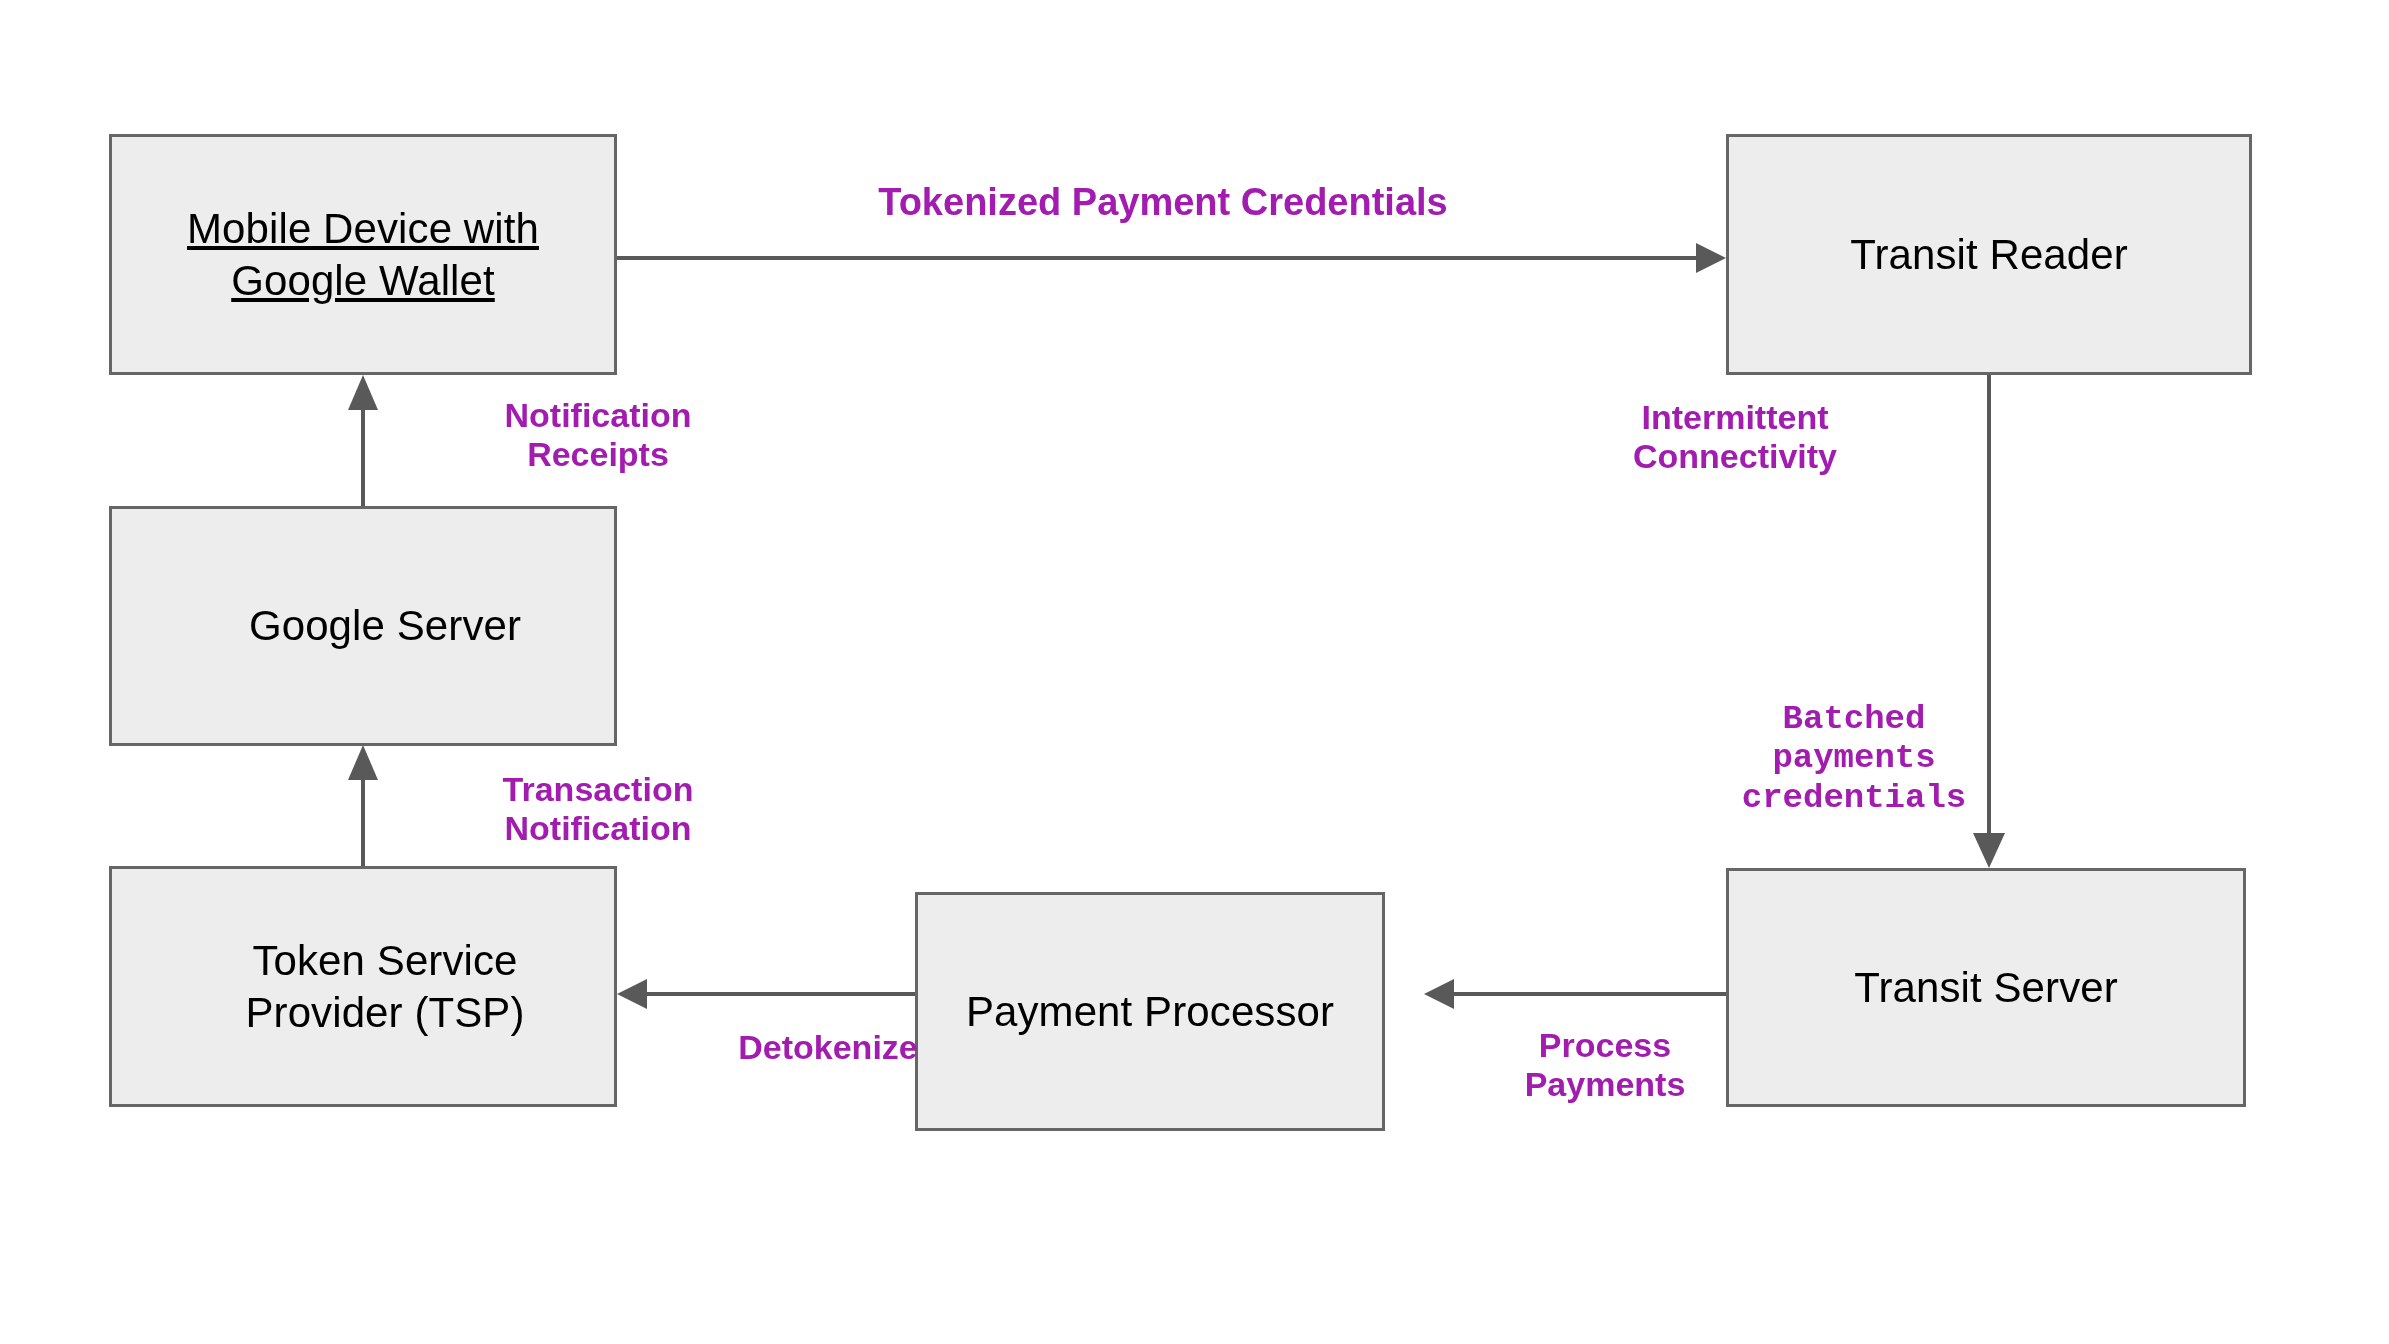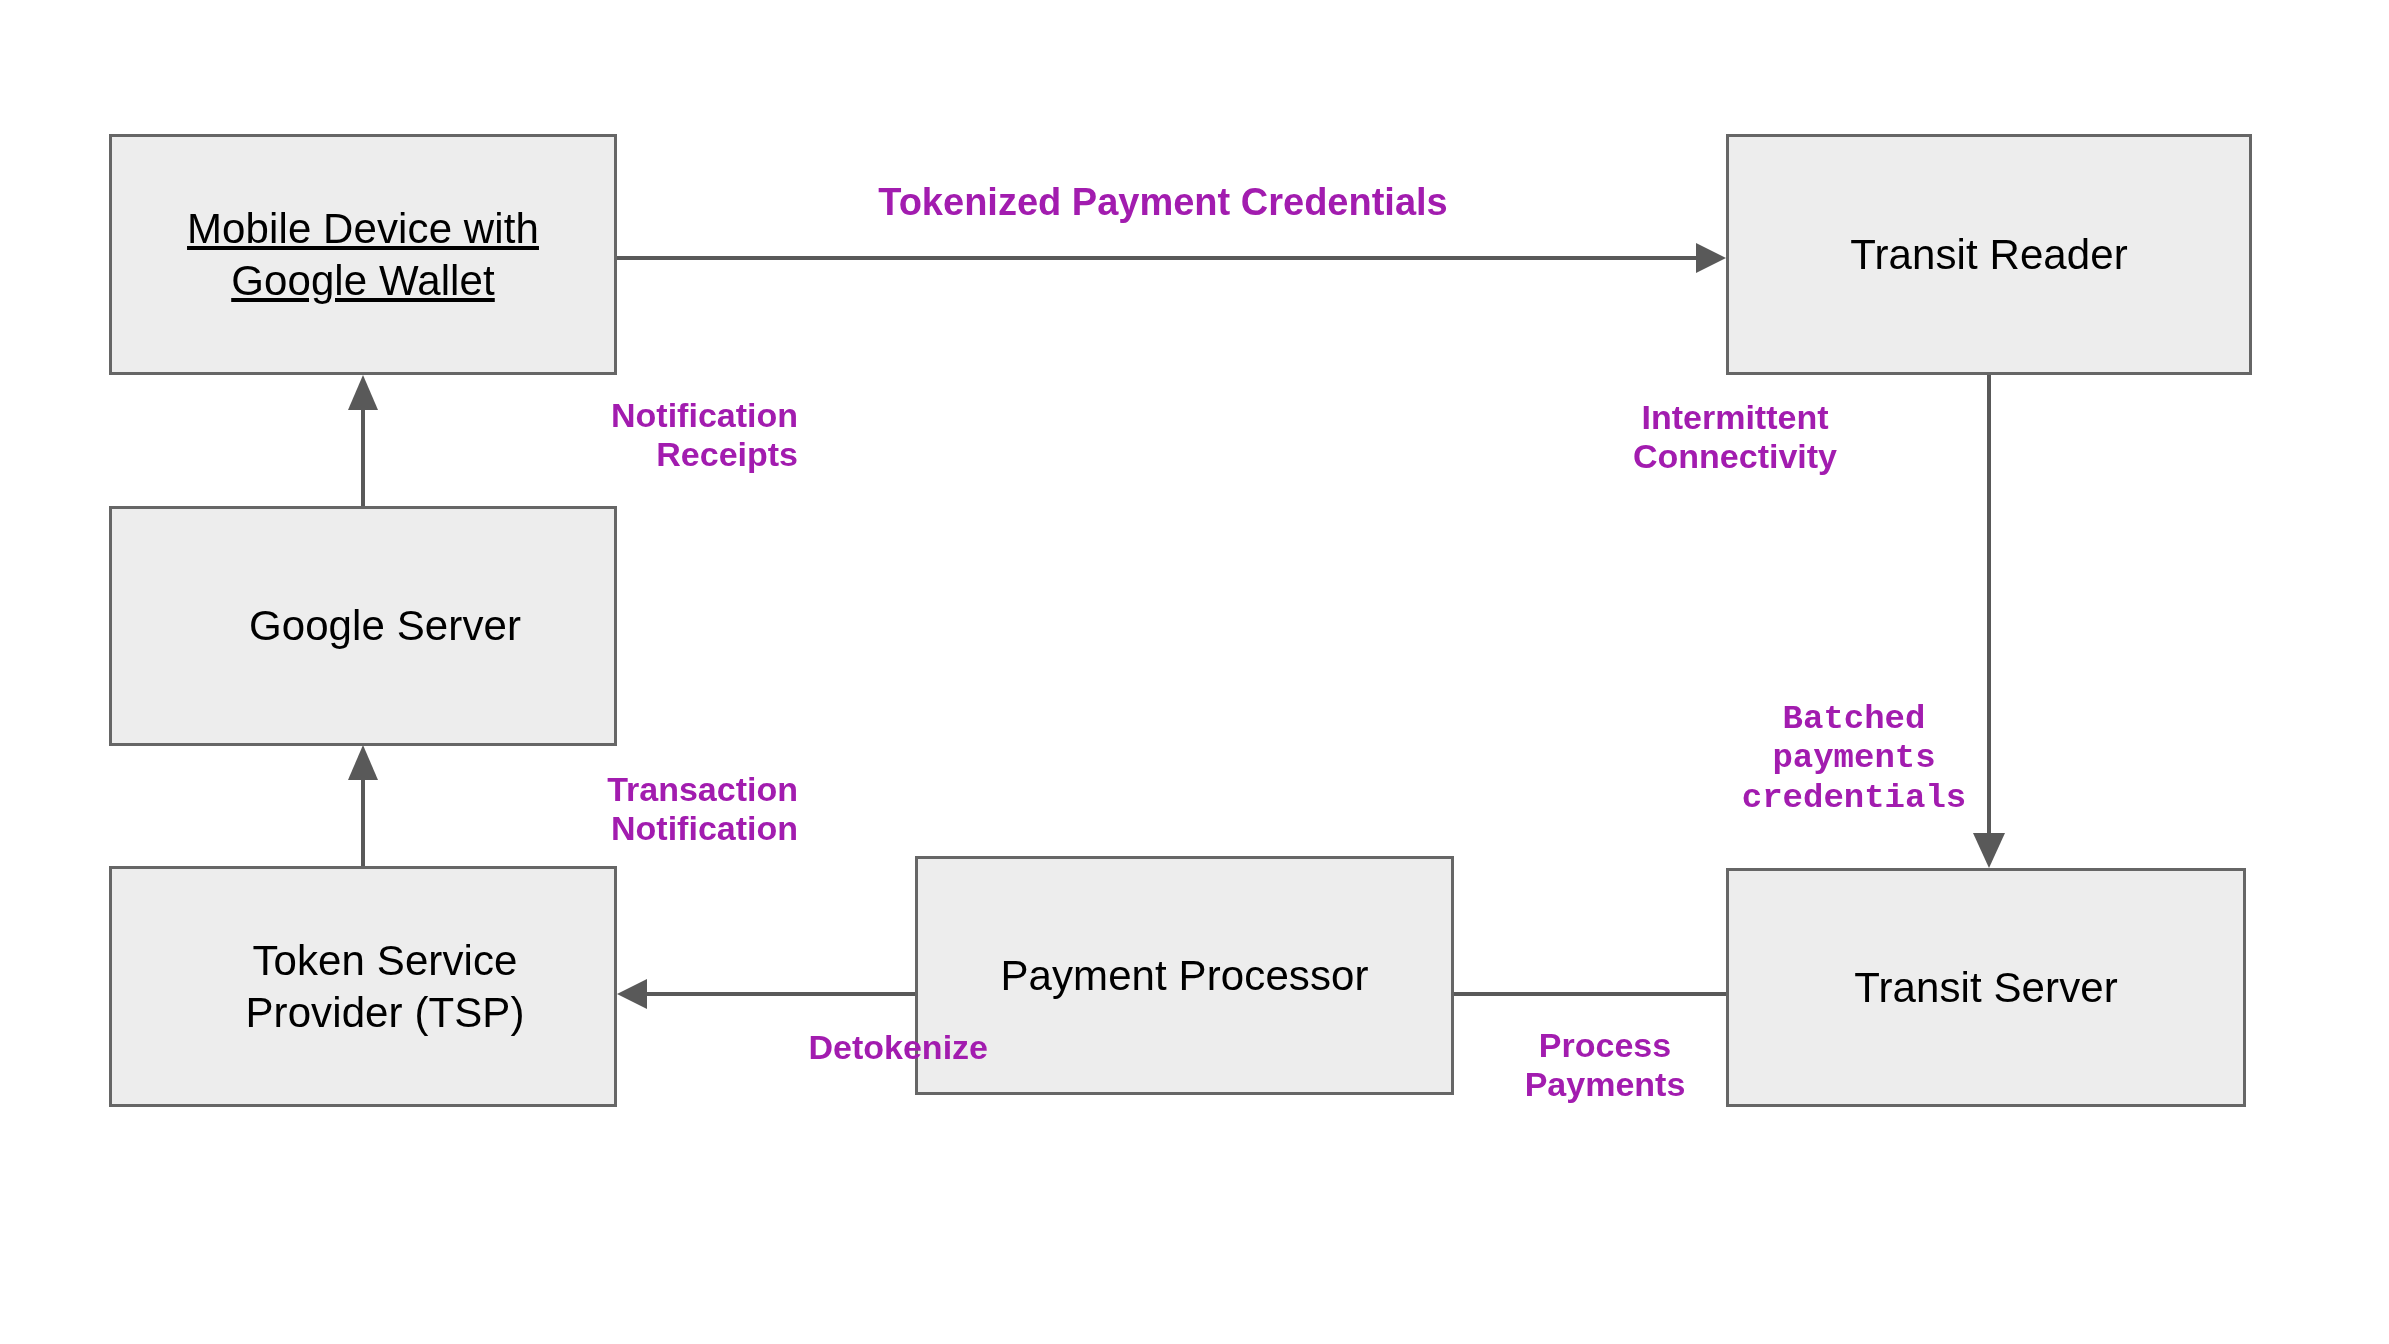--- a/index.html
+++ b/index.html
@@ -40,21 +40,21 @@
     color: #a21caf;
     font-weight: bold;
     font-size: 34px;
     line-height: 1.16;
     white-space: pre-line;
     font-family: "Liberation Sans", sans-serif;
   }
   .edge-label.big {
     font-size: 38px;
   }
-  .edge-label.ta-left   { text-align: right; }
+  .edge-label.ta-left   { text-align: center; }
   .edge-label.ta-right  { text-align: center; }
   .edge-label.ta-center { text-align: center; }
 
   .edge-svg {
     position: absolute;
     left: 0;
     top: 0;
     width: 2389px;
     height: 1344px;
     pointer-events: none;
@@ -117,21 +117,21 @@
 
   <div class="node" style="left:109px; top:506px; width:508px; height:240px;padding-left:44px;">
     <span>Google Server</span>
   </div>
 
   <div class="node" style="left:109px; top:866px; width:508px; height:241px;padding-left:44px;">
     <span>Token Service
 Provider (TSP)</span>
   </div>
 
-  <div class="node" style="left:915px; top:856px; width:539px; height:239px;">
+  <div class="node" style="left:915px; top:892px; width:470px; height:239px;">
     <span>Payment Processor</span>
   </div>
 
   <div class="node" style="left:1726px; top:868px; width:520px; height:239px;">
     <span>Transit Server</span>
   </div>
 
   <div class="edge-label big ta-center" style="left:783px; top:180px; width:760px;">Tokenized Payment Credentials</div>
 
   <div class="edge-label ta-right" style="left:1500px; top:398px; width:470px;">Intermittent

